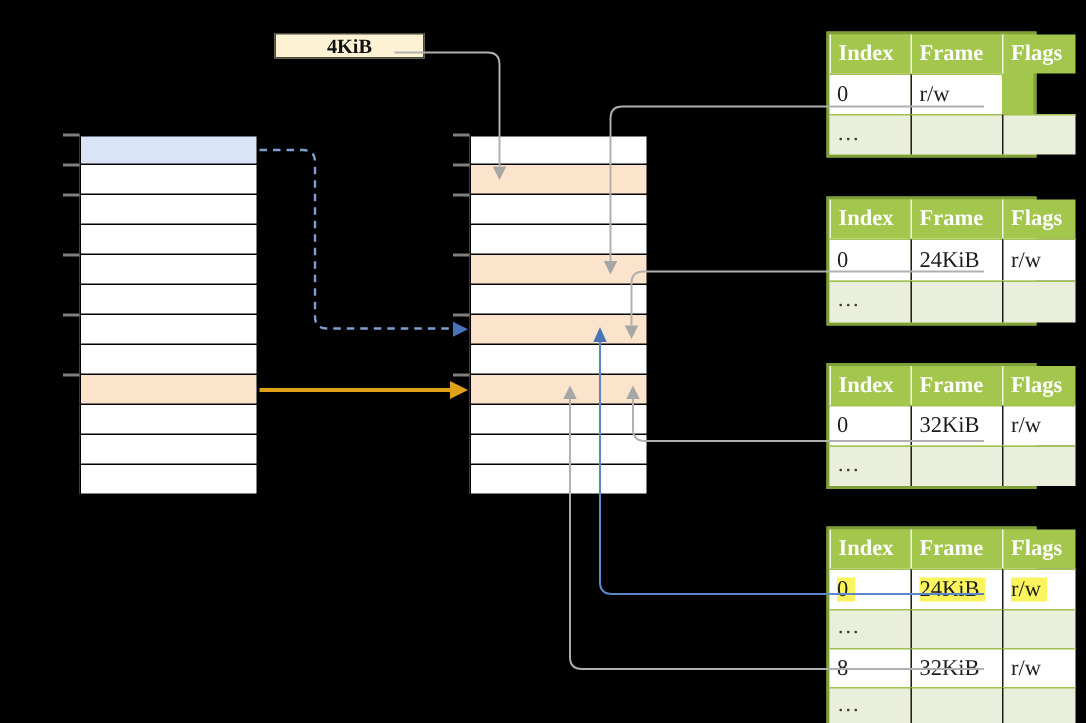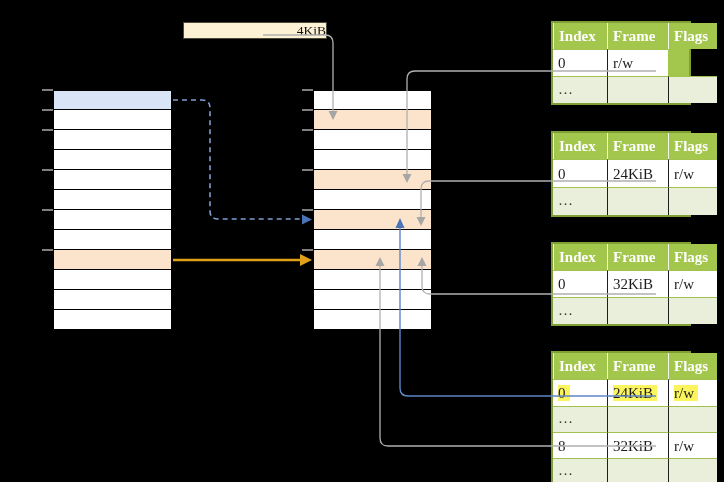--- a/index.html
+++ b/index.html
@@ -9,23 +9,23 @@
   }
   
   .memcol{position:absolute;width:119px;}
   .memrow{box-sizing:border-box;height:20px;background:#fff;border:1px solid #000;border-top:none;}
   .memrow:first-child{border-top:1px solid #000;}
   .memrow.blue{background:var(--blue-row);}
   .memrow.orange{background:var(--orange-row);}
   .tick{position:absolute;width:11px;height:2px;background:var(--tick);}
   
   .sizelabel{
-    position:absolute;left:183px;top:22px;width:144px;height:17px;
+    position:absolute;left:183px;top:22px;width:100px;height:17px;
     box-sizing:border-box;background:var(--cream);border:1px solid var(--cream-border);
-    text-align:right;line-height:15px;font-size:13.5px;color:#111;
+    text-align:center;line-height:15px;font-size:13.5px;color:#111;font-weight:bold;
   }
   
   .ptable{position:absolute;left:551px;width:140px;box-sizing:border-box;
     border:2px solid var(--green-border);background:var(--green-header);}
   .prow{display:grid;grid-template-columns:54px 61px 49px;}
   .prow .cell{
     box-sizing:border-box;padding:0 0 0 5px;font-size:15px;color:var(--cell-text);
     background:#fff;border-left:1px solid #1e1e1e;border-top:1.5px solid var(--green-rowline);
     overflow:hidden;white-space:nowrap;
   }

